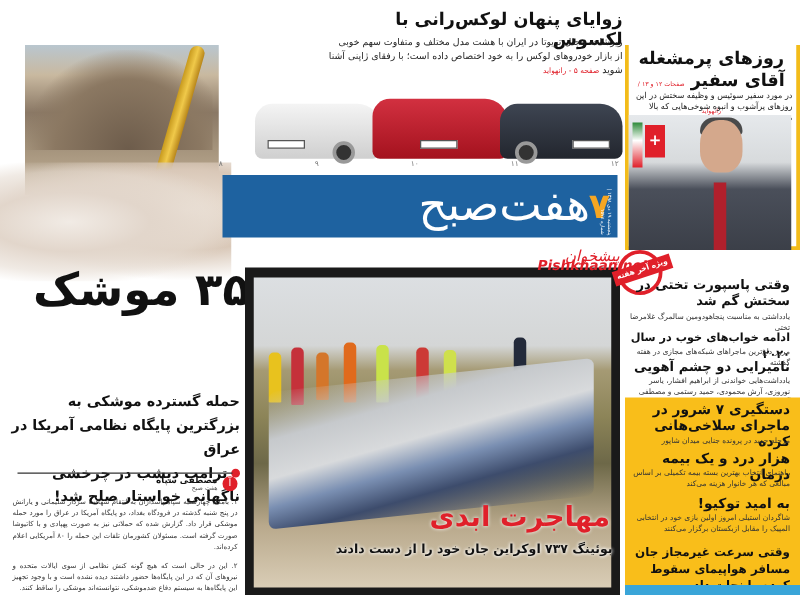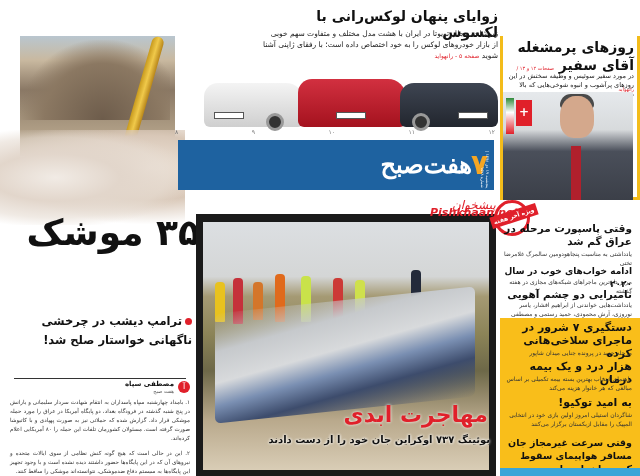--- a/index.html
+++ b/index.html
@@ -29,21 +29,21 @@
   #car-white { left: 4px; width: 100px; background: linear-gradient(180deg,#f4f4f4,#cfcfcf); }
   #car-red { left: 98px; width: 108px; height: 48px; background: linear-gradient(180deg,#d23040,#a4121e); }
   #car-dark { left: 200px; width: 98px; background: linear-gradient(180deg,#3e4552,#22262e); }
   .wheel { position: absolute; bottom: -4px; width: 18px; height: 18px; border-radius: 50%; background: #333; border: 3px solid #999; }
   .plate { position: absolute; bottom: 8px; width: 30px; height: 7px; background: #fff; border: 1px solid #555; }
 
   #page-marks { left: 175px; top: 128px; width: 320px; height: 8px; display: flex; justify-content: space-between; font-size: 6px; color: #777; direction: ltr; }
 
   
   #masthead { left: 178px; top: 140px; width: 316px; height: 50px; background: #1e62a0; overflow: hidden; }
-  #masthead-logo { right: 22px; top: 4px; font-family: "DejaVu Serif", serif; font-weight: bold; font-size: 24px; color: #fff; letter-spacing: -2px; line-height: 42px; }
+  #masthead-logo { right: 22px; top: 4px; font-family: "DejaVu Serif", serif; font-weight: normal; font-size: 36px; color: #fff; letter-spacing: -2px; line-height: 42px; }
   #masthead-seven { right: 6px; top: 8px; font-size: 28px; font-weight: bold; color: #f5a623; line-height: 34px; }
   #masthead-info { left: 470px; top: 140px; width: 24px; height: 50px; }
   #masthead-info-text { position:absolute; left: 4px; top: 2px; width: 16px; height: 46px; font-size: 4px; color: #fff; line-height: 5px; writing-mode: vertical-rl; }
 
   
   #missile-headline { right: 440px; top: 212px; width: 200px; text-align: right; font-weight: bold; font-size: 36px; line-height: 42px; color: #111; letter-spacing: -1px; }
   #missile-subhead { right: 448px; top: 312px; width: 190px; text-align: right; font-weight: bold; font-size: 11.5px; line-height: 19px; color: #111; }
   .red-dot { display: inline-block; width: 7px; height: 7px; border-radius: 50%; background: #e0202a; margin-left: 3px; }
   #left-divider { left: 14px; top: 378px; width: 172px; height: 1px; background: #333; }
   #author-block { right: 450px; top: 380px; width: 170px; display: flex; align-items: center; justify-content: flex-start; gap: 4px; }
@@ -64,21 +64,21 @@
   #crash-sub { right: 150px; top: 432px; width: 260px; text-align: right; font-weight: bold; font-size: 10px; line-height: 16px; color: #111; text-shadow: 0 0 3px #fff, 0 0 3px #fff; }
 
   
   #watermark-text { left: 430px; top: 206px; font-size: 11px; font-weight: bold; font-style: italic; color: #e0202a; direction: ltr; }
   #watermark-script { left: 452px; top: 198px; font-size: 12px; color: #e0202a; font-style: italic; }
   #stamp { left: 494px; top: 200px; width: 36px; height: 36px; border: 3px solid #e0202a; border-radius: 50%; }
   #stamp-label { left: 490px; top: 210px; width: 48px; height: 12px; background: #e0202a; color: #fff; font-size: 6px; font-weight: bold; text-align: center; line-height: 12px; transform: rotate(-18deg); }
 
   
   #right-top { left: 500px; top: 36px; width: 140px; height: 164px; border: 3px solid #f3bc1a; border-top: none; border-left: 3px solid #f3bc1a; }
-  #amb-title { right: 6px; top: 38px; width: 130px; text-align: right; font-weight: bold; font-size: 14px; line-height: 18px; }
+  #amb-title { right: 6px; top: 38px; width: 130px; text-align: center; font-weight: bold; font-size: 14px; line-height: 18px; }
   #amb-pages { font-size: 5px; color: #e0202a; font-weight: normal; }
   #amb-desc { right: 6px; top: 72px; width: 130px; text-align: right; font-size: 6.5px; line-height: 9px; color: #222; }
   #amb-photo { left: 503px; top: 92px; width: 130px; height: 108px;
     background: linear-gradient(180deg, #e6e9ec 0%, #d7dadc 35%, #4a4f5a 55%, #3b3f48 100%); }
   #amb-face { left: 560px; top: 96px; width: 34px; height: 42px; border-radius: 45% 45% 40% 40%; background: #d4a88c; }
   #amb-hair { left: 560px; top: 94px; width: 34px; height: 14px; border-radius: 14px 14px 4px 4px; background: #4a4a4a; }
   #amb-tie { left: 571px; top: 146px; width: 10px; height: 54px; background: #b0202c; }
   #flag-iran { left: 506px; top: 98px; width: 8px; height: 36px; background: linear-gradient(180deg,#2e8b3a,#fff 40%,#e0202a); }
   #flag-swiss { left: 516px; top: 100px; width: 16px; height: 26px; background: #e0202a; color: #fff; font-size: 12px; text-align: center; line-height: 24px; font-weight: bold; }
 
@@ -129,20 +129,21 @@
   <div class="abs" id="masthead-logo">هفت‌صبح</div>
 </div>
 <div class="abs" id="masthead-info">
   <div id="masthead-info-text">پنجشنبه ۱۹ دی ۱۳۹۸ | شماره ۱۵۷۸</div>
 </div>
 
 <div class="abs" id="missile-headline">
   <div>۳۵ موشک</div>
 </div>
 <div class="abs" id="missile-subhead">
+  <div>حمله گسترده موشکی به بزرگترین پایگاه نظامی آمریکا در عراق</div>
   <div><span class="red-dot"></span><span>ترامپ دیشب در چرخشی ناگهانی خواستار صلح شد!</span></div>
 </div>
 <div class="abs" id="left-divider"></div>
 <div class="abs" id="author-block">
   <div id="author-avatar">آ</div>
   <div>
     <div id="author-name">مصطفی سپاه</div>
     <div id="author-pub">هفت صبح</div>
   </div>
 </div>
@@ -180,21 +181,21 @@
   <div><span>آقای سفیر</span> <span id="amb-pages">صفحات ۱۲ و ۱۳ / رانهواید</span></div>
 </div>
 <div class="abs" id="amb-desc">در مورد سفیر سوئیس و وظیفه سختش در این روزهای پرآشوب و انبوه شوخی‌هایی که بالا می‌شود</div>
 <div class="abs" id="amb-photo"></div>
 <div class="abs" id="flag-iran"></div>
 <div class="abs" id="flag-swiss">+</div>
 <div class="abs" id="amb-hair"></div>
 <div class="abs" id="amb-face"></div>
 <div class="abs" id="amb-tie"></div>
 
-<div class="rn-title" style="top:222px">وقتی پاسپورت مرحله در عراق گم شد</div>
+<div class="rn-title" style="top:222px">وقتی پاسپورت تختی در سختش گم شد</div>
 <div class="rn-desc" style="top:250px">یادداشتی به مناسبت پنجاهودومین سالمرگ غلامرضا تختی</div>
 <div class="rn-title" style="top:265px;font-size:9px">ادامه خواب‌های خوب در سال ۲۰۲۰</div>
 <div class="rn-desc" style="top:278px">مرور داغ‌ترین ماجراهای شبکه‌های مجازی در هفته گذشته</div>
 <div class="rn-title" style="top:288px">نامیرایی دو چشم آهویی</div>
 <div class="rn-desc" style="top:301px">یادداشت‌هایی خواندنی از ابراهیم افشار، یاسر نوروزی، آرش محمودی، حمید رستمی و مصطفی آرانی</div>
 
 <div class="abs" id="yellow-box"></div>
 <div class="rn-title" style="top:321px;font-size:11px">دستگیری ۷ شرور در ماجرای سلاخی‌هانی کرده</div>
 <div class="rn-desc" style="top:349px">مرحله جدید در پرونده جنایی میدان شاپور</div>
 <div class="rn-title" style="top:360px;font-size:11px">هزار درد و یک بیمه درمان</div>

